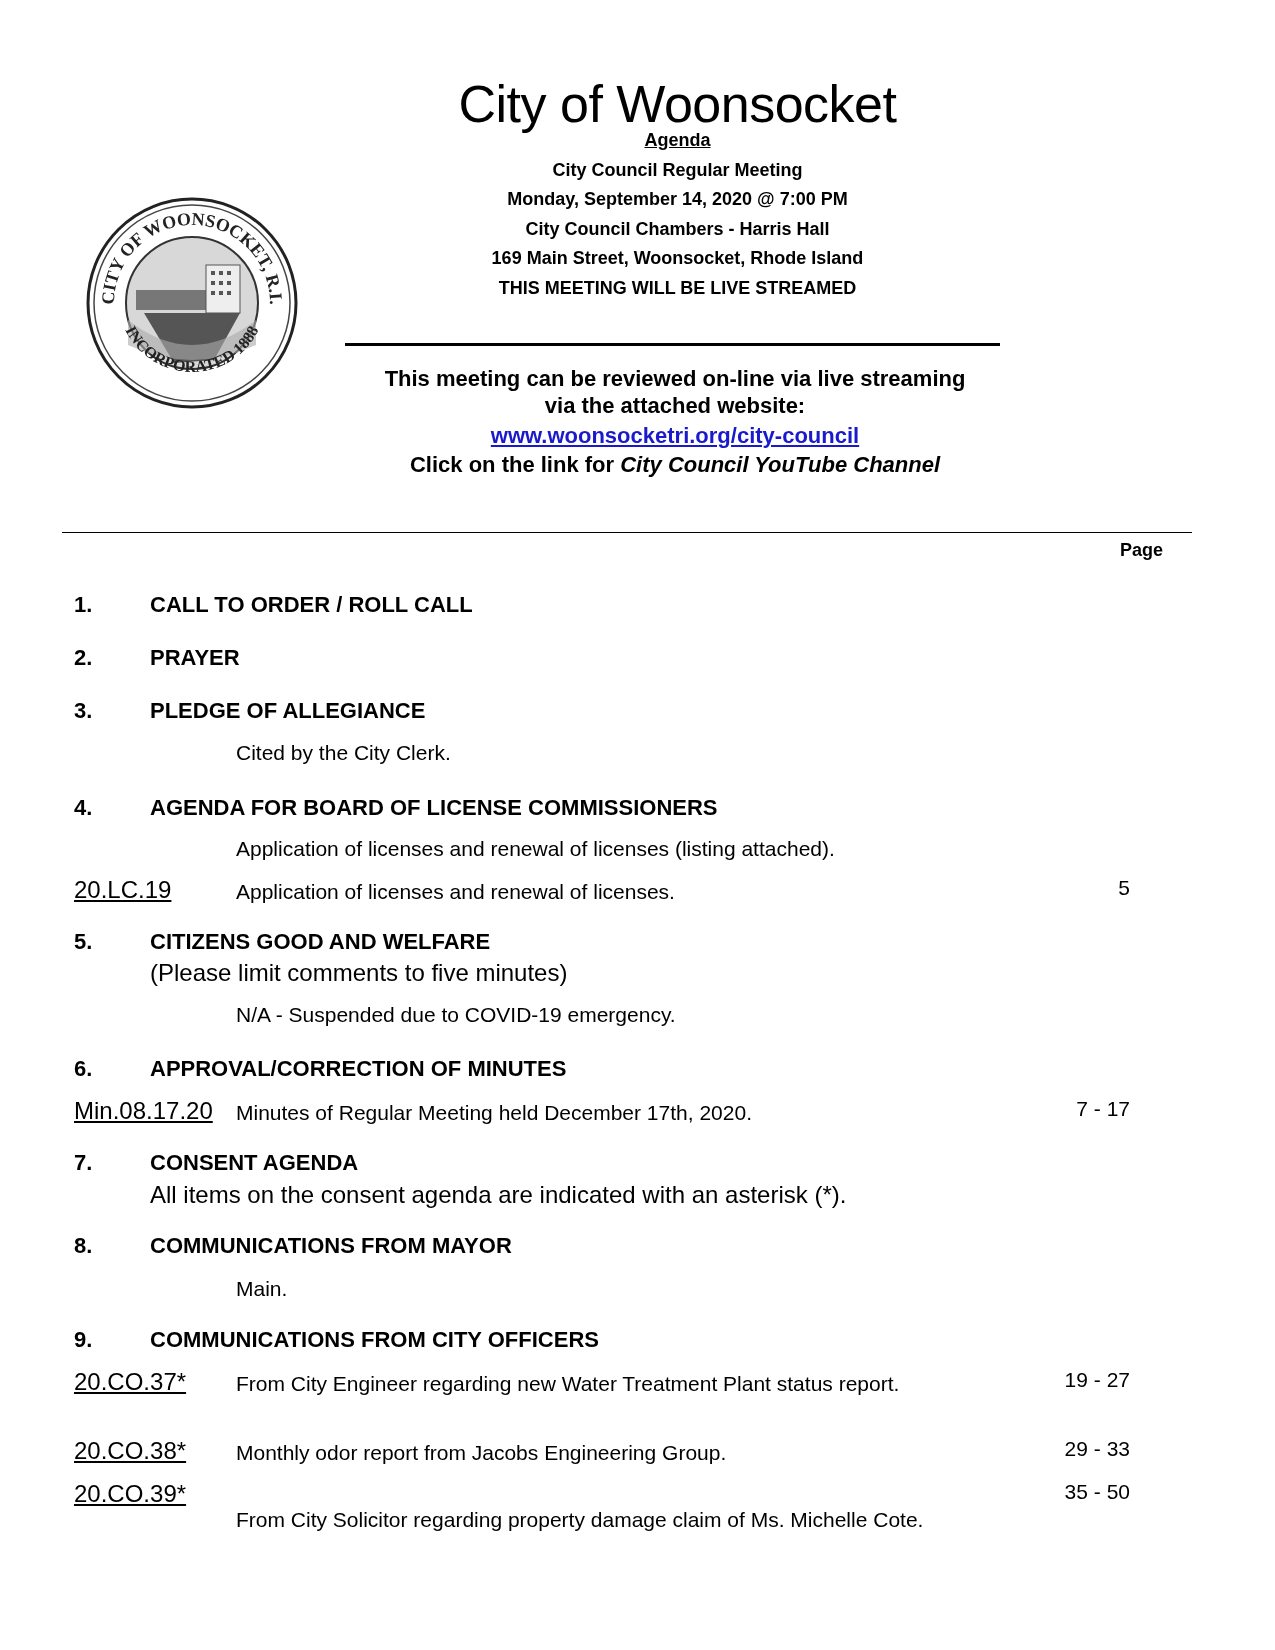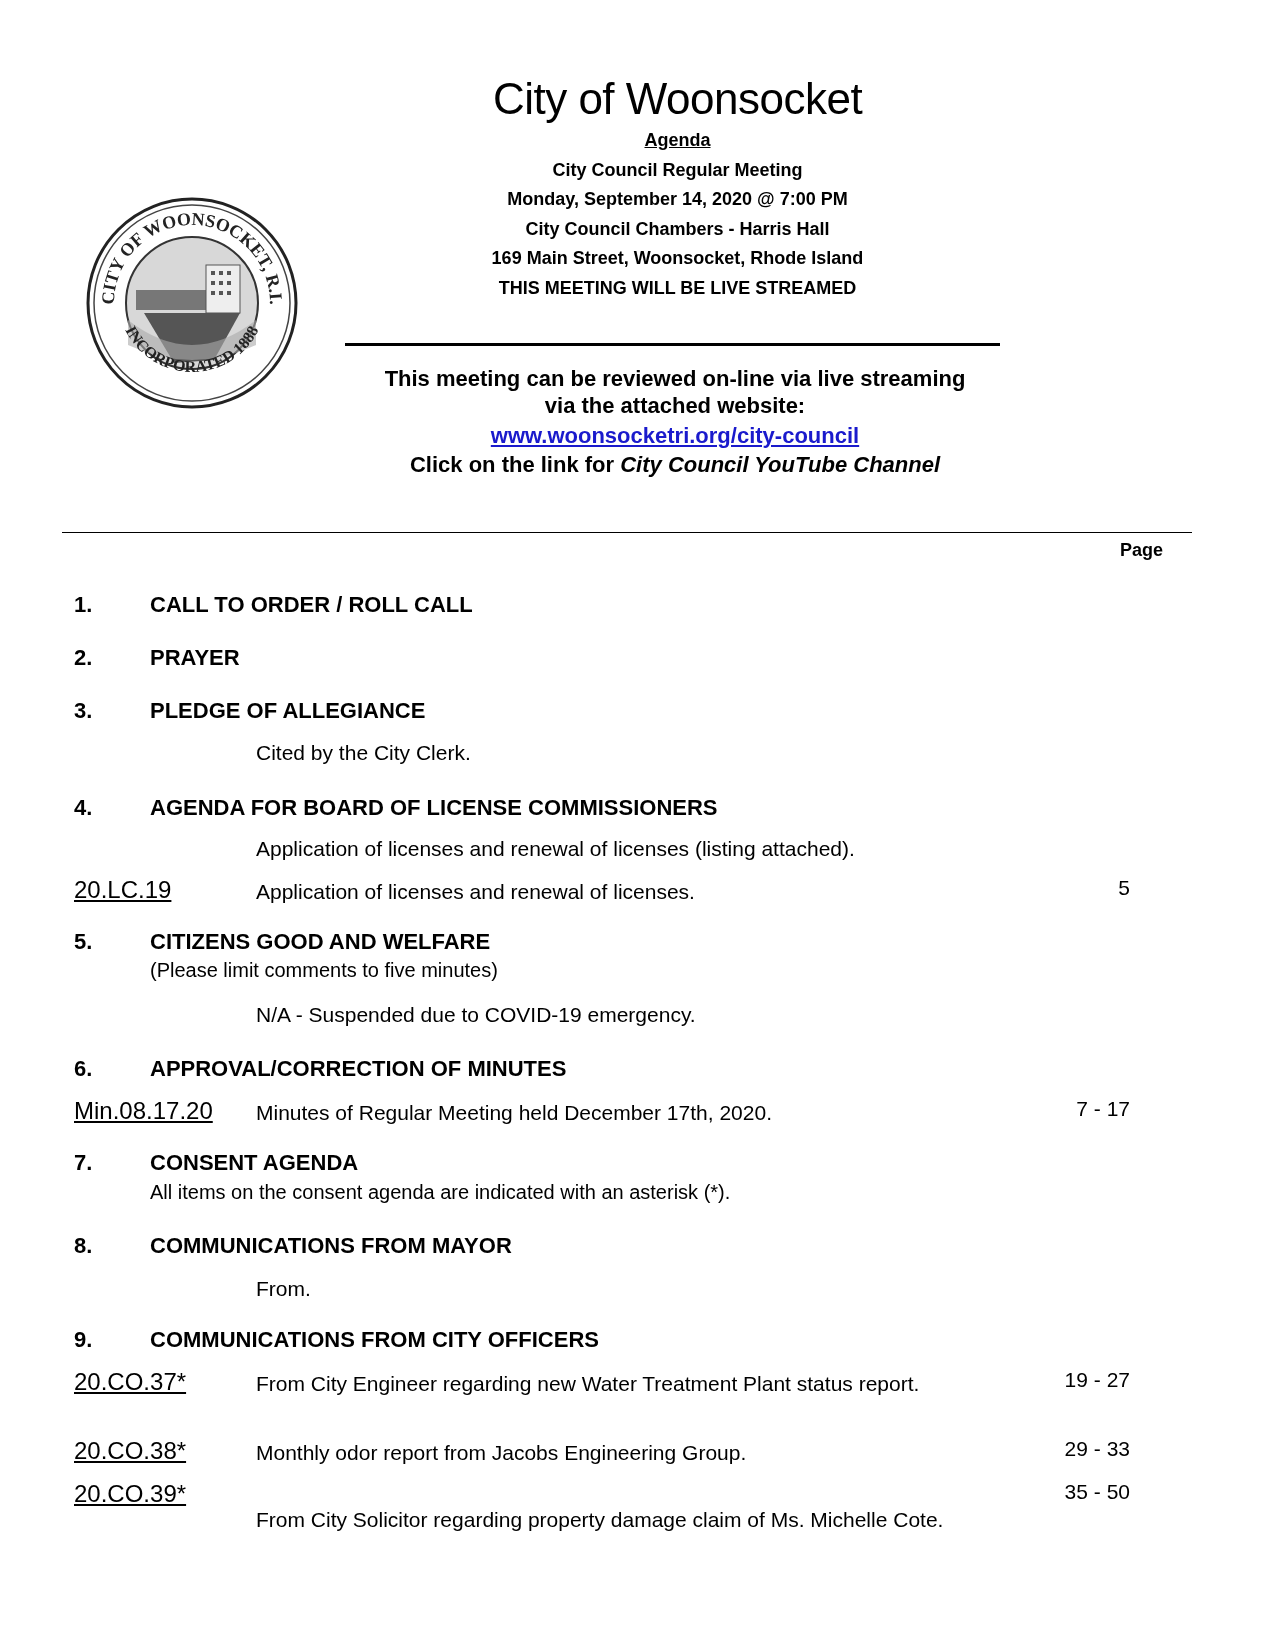--- a/index.html
+++ b/index.html
@@ -1,30 +1,30 @@
 <!DOCTYPE html>
 <html><head>
 <meta charset="utf-8">
 <style>
   html, body { margin: 0; padding: 0; background: #ffffff; }
   body { width: 1275px; height: 1650px; position: relative; overflow: hidden;
          font-family: "Liberation Sans", sans-serif; color: #000; }
   .abs { position: absolute; }
-  .hdr-title { top: 74px; font-size: 44px; letter-spacing: -0.5px; left: 140px; width: 1075px; }
+  .hdr-title { top: 74px; font-size: 52px; letter-spacing: -0.5px; left: 140px; width: 1075px; }
   .hdr-line { font-size: 18px; font-weight: bold; left: 140px; width: 1075px; text-align: center; }
   .agenda-u { text-decoration: underline; }
   .rule-short { left: 345px; width: 655px; top: 343px; height: 3px; background: #000; }
   .rule-long { left: 62px; width: 1130px; top: 532px; height: 1px; background: #000; }
   .stream { font-size: 22px; font-weight: bold; left: 300px; width: 750px; text-align: center; }
   .link { color: #1a1acc; text-decoration: underline; }
   .page-hdr { top: 540px; left: 1120px; font-size: 18px; font-weight: bold; }
   .num { left: 74px; font-size: 22px; font-weight: bold; }
   .title { left: 150px; font-size: 22px; font-weight: bold; }
-  .sub { left: 150px; font-size: 20px; }
-  .desc { left: 256px; font-size: 21px; width: 760px; line-height: 29px; }
+  .sub { left: 150px; font-size: 24px; }
+  .desc { left: 236px; font-size: 21px; width: 760px; line-height: 29px; }
   .ref { left: 74px; font-size: 24px; color: #000000; text-decoration: underline; }
   .pg { font-size: 21px; text-align: right; left: 1000px; width: 150px; }
   .seal { left: 84px; top: 195px; width: 216px; height: 216px; }
 </style>
 </head>
 <body>
 
 <div class="abs seal">
   <svg width="216" height="216" viewBox="0 0 216 216">
     <defs>
@@ -104,21 +104,21 @@
 <div class="abs ref" style="top:1097px;">Min.08.17.20</div>
 <div class="abs desc" style="top:1098px;">Minutes of Regular Meeting held December 17th, 2020.</div>
 <div class="abs pg" style="top:1097px;left:990px;width:140px;">7 - 17</div>
 
 <div class="abs num" style="top:1150px;">7.</div>
 <div class="abs title" style="top:1150px;">CONSENT AGENDA</div>
 <div class="abs sub" style="top:1181px;">All items on the consent agenda are indicated with an asterisk (*).</div>
 
 <div class="abs num" style="top:1233px;">8.</div>
 <div class="abs title" style="top:1233px;">COMMUNICATIONS FROM MAYOR</div>
-<div class="abs desc" style="top:1274px;">From.</div>
+<div class="abs desc" style="top:1274px;">Main.</div>
 
 <div class="abs num" style="top:1327px;">9.</div>
 <div class="abs title" style="top:1327px;">COMMUNICATIONS FROM CITY OFFICERS</div>
 
 <div class="abs ref" style="top:1368px;">20.CO.37*</div>
 <div class="abs desc" style="top:1369px;width:700px;">From City Engineer regarding new Water Treatment Plant status report.</div>
 <div class="abs pg" style="top:1368px;left:990px;width:140px;">19 - 27</div>
 
 <div class="abs ref" style="top:1437px;">20.CO.38*</div>
 <div class="abs desc" style="top:1438px;width:700px;">Monthly odor report from Jacobs Engineering Group.</div>

